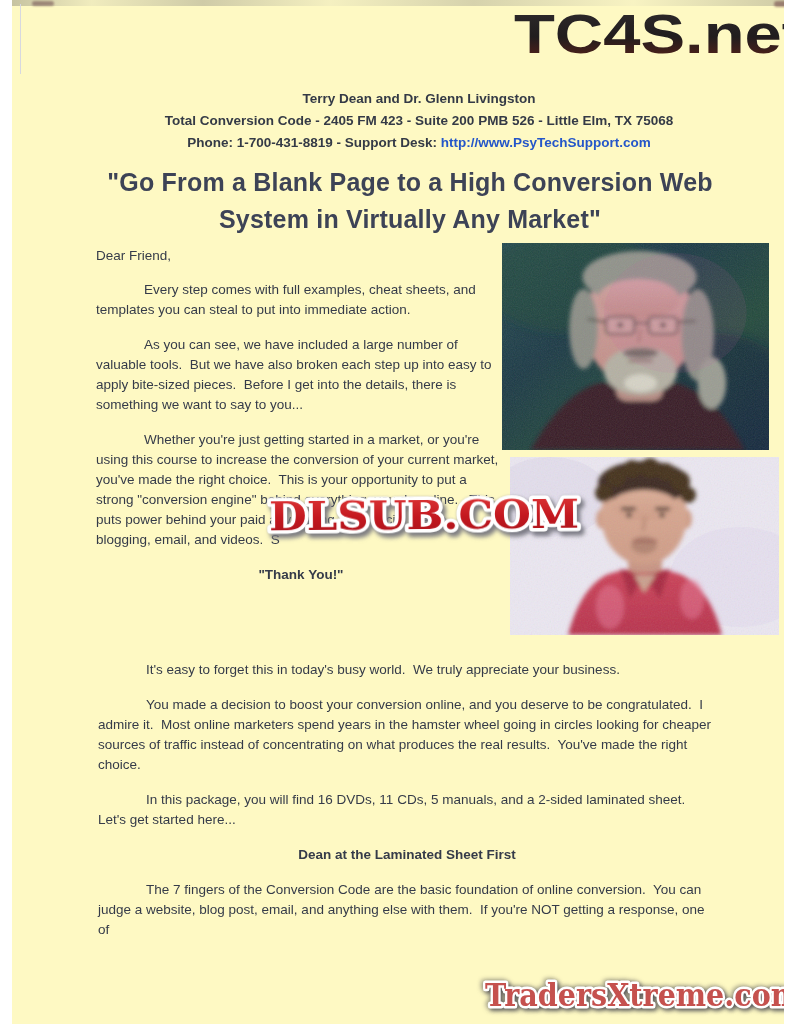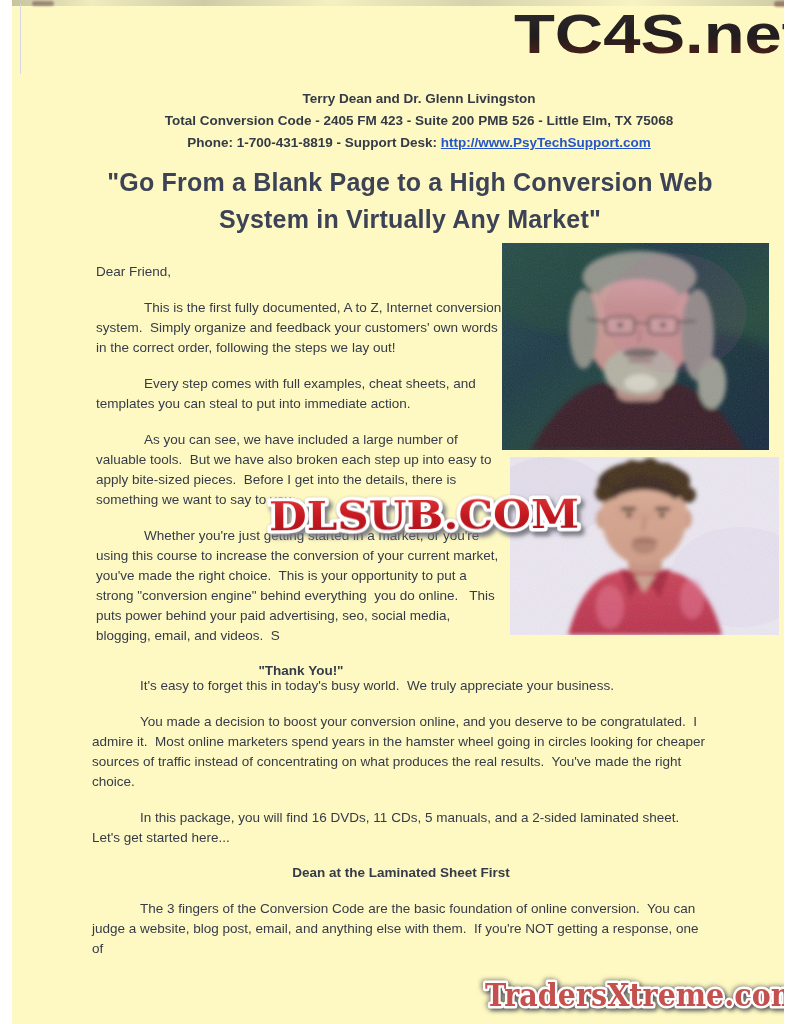--- a/index.html
+++ b/index.html
@@ -29,30 +29,30 @@
     transform:rotate(-.5deg); z-index:6;
     filter:drop-shadow(3px 4px 2px rgba(110,110,120,.85)) drop-shadow(0 0 1px rgba(150,150,155,.5));
   }
   
   .wm-traders { position:absolute; left:466px; top:974px; width:330px; height:42px; z-index:6;
     filter:drop-shadow(2px 2px 2px rgba(62,62,72,.8)) drop-shadow(-2px -1px 2px rgba(62,62,72,.45));
   }
 
   .header-block { position:absolute; top:88px; left:9px; width:796px; text-align:center;
     font-size:13.5px; font-weight:700; color:#343a46; line-height:22px; }
-  .support-link { color:#2456c9; text-decoration:underline; cursor:pointer; }
+  .support-link { color:#2456c9; cursor:pointer; }
 
   .headline { position:absolute; top:164px; left:40px; width:716px; text-align:center;
     font-size:25px; font-weight:700; color:#3d4356; line-height:37px; letter-spacing:.2px; }
 
   .col-narrow { position:absolute; left:84px; top:246px; width:410px;
     font-size:13.5px; line-height:20px; }
-  .col-wide { position:absolute; left:80px; top:660px; width:618px;
+  .col-wide { position:absolute; left:86px; top:660px; width:618px;
     font-size:13.5px; line-height:20px; }
-  .col-narrow p, .col-wide p { margin:16px 0 15px 0; text-indent:48px; white-space:pre-wrap; }
+  .col-narrow p, .col-wide p { margin:0 0 15px 0; text-indent:48px; white-space:pre-wrap; }
   p.salutation { text-indent:0; margin-bottom:14px; }
   p.center-head { text-align:center; font-weight:700; text-indent:0; margin-top:2px; }
 
   .photo { position:absolute; overflow:hidden; }
   .photo svg { display:block; width:100%; height:100%; }
   .photo-top { left:490px; top:243px; width:267px; height:207px; }
   .photo-bottom { left:498px; top:457px; width:269px; height:178px; }
 </style>
 </head>
 <body>
@@ -83,33 +83,32 @@
     <div><span>Phone: 1-700-431-8819 - Support Desk: </span><a class="support-link">http://www.PsyTechSupport.com</a></div>
   </div>
 
   <div class="headline">
     <div>"Go From a Blank Page to a High Conversion Web</div>
     <div>System in Virtually Any Market"</div>
   </div>
 
   <div class="col-narrow">
     <p class="salutation">Dear Friend,</p>
-    <p>This is the first fully documented, A to Z, Internet conversion system.  Simply organize and feedback your customers' own words in the correct order, following the steps we lay out!</p>
     <p>Every step comes with full examples, cheat sheets, and templates you can steal to put into immediate action.</p>
     <p>As you can see, we have included a large number of valuable tools.  But we have also broken each step up into easy to apply bite-sized pieces.  Before I get into the details, there is something we want to say to you...</p>
     <p>Whether you're just getting started in a market, or you're using this course to increase the conversion of your current market, you've made the right choice.  This is your opportunity to put a strong "conversion engine" behind everything  you do online.   This puts power behind your paid advertising, seo, social media, blogging, email, and videos.  S</p>
     <p class="center-head">"Thank You!"</p>
   </div>
 
   <div class="col-wide">
     <p>It's easy to forget this in today's busy world.  We truly appreciate your business.</p>
     <p>You made a decision to boost your conversion online, and you deserve to be congratulated.  I admire it.  Most online marketers spend years in the hamster wheel going in circles looking for cheaper sources of traffic instead of concentrating on what produces the real results.  You've made the right choice.</p>
     <p>In this package, you will find 16 DVDs, 11 CDs, 5 manuals, and a 2-sided laminated sheet.  Let's get started here...</p>
     <p class="center-head">Dean at the Laminated Sheet First</p>
-    <p>The 3 fingers of the Conversion Code are the basic foundation of online conversion.  You can judge a website, blog post, email, and anything else with them.  If you're NOT getting a response, one of</p>
+    <p>The 7 fingers of the Conversion Code are the basic foundation of online conversion.  You can judge a website, blog post, email, and anything else with them.  If you're NOT getting a response, one of</p>
   </div>
 
   <div class="photo photo-top">
     <svg viewBox="0 0 262 207" preserveAspectRatio="none" aria-hidden="true">
       <defs>
         <linearGradient id="p1bg" x1="0" y1="0" x2="1" y2="1">
           <stop offset="0%" stop-color="#264b52"></stop>
           <stop offset="35%" stop-color="#1c3a46"></stop>
           <stop offset="65%" stop-color="#234a3c"></stop>
           <stop offset="100%" stop-color="#1b2e44"></stop>

